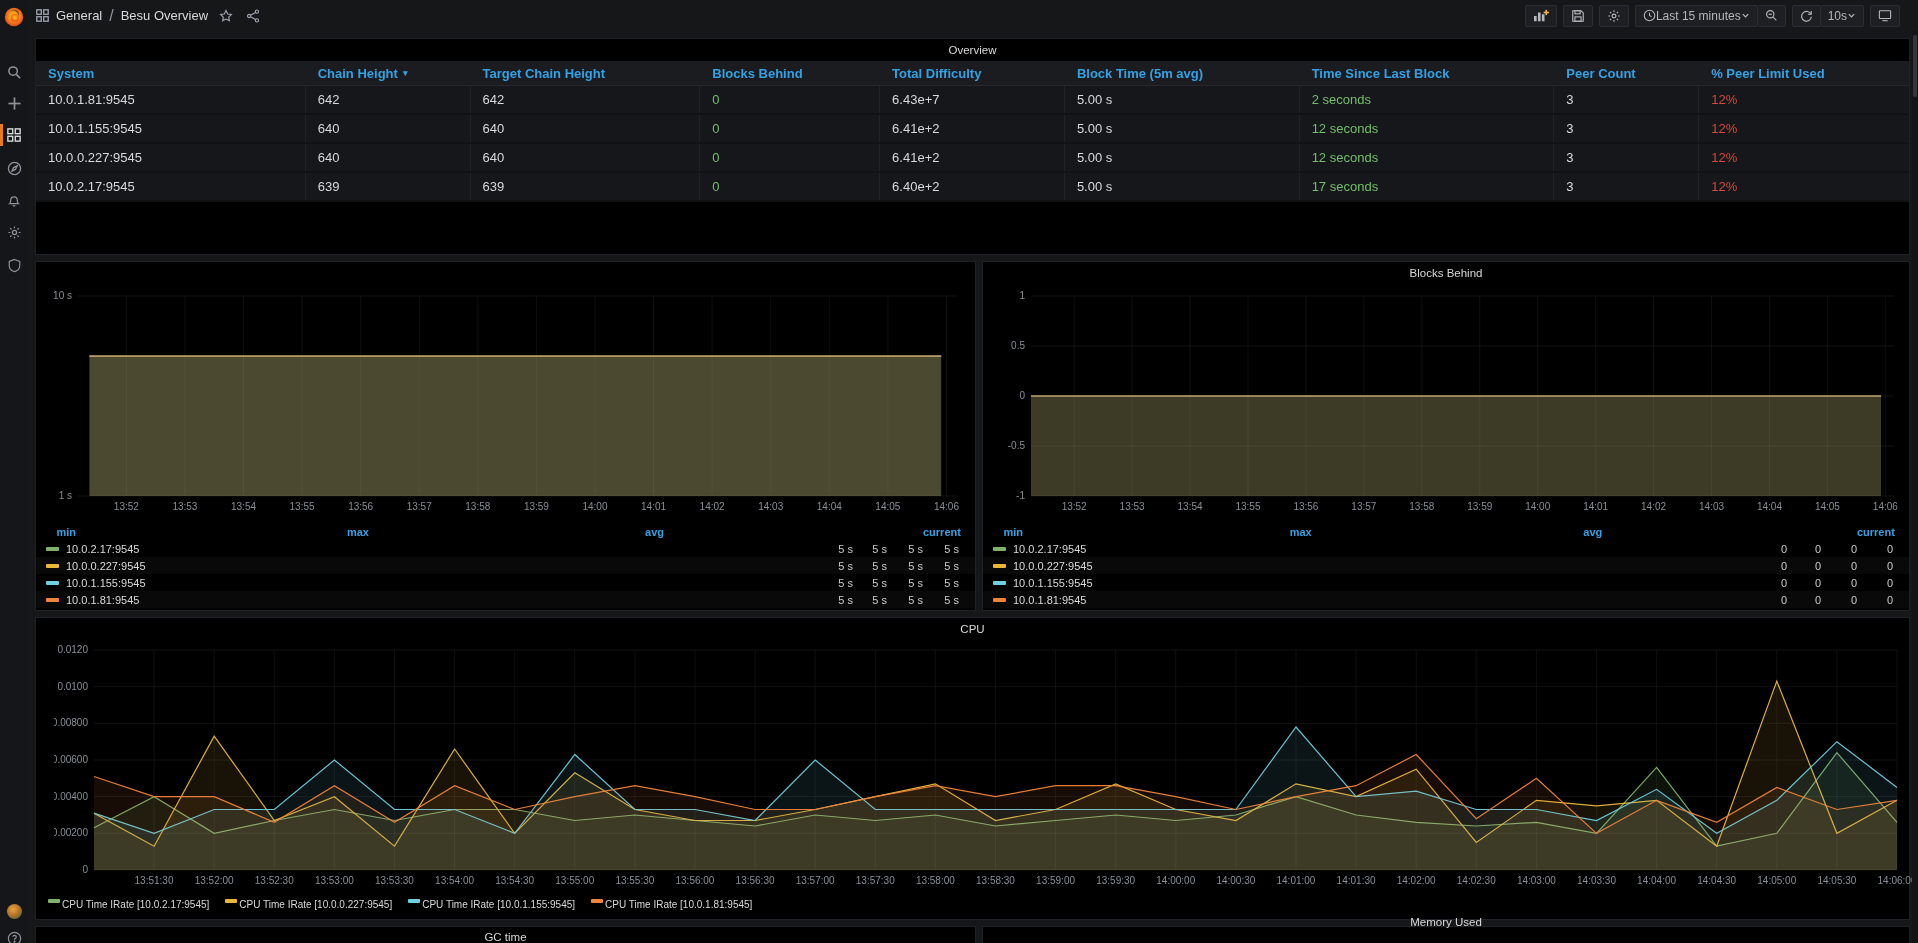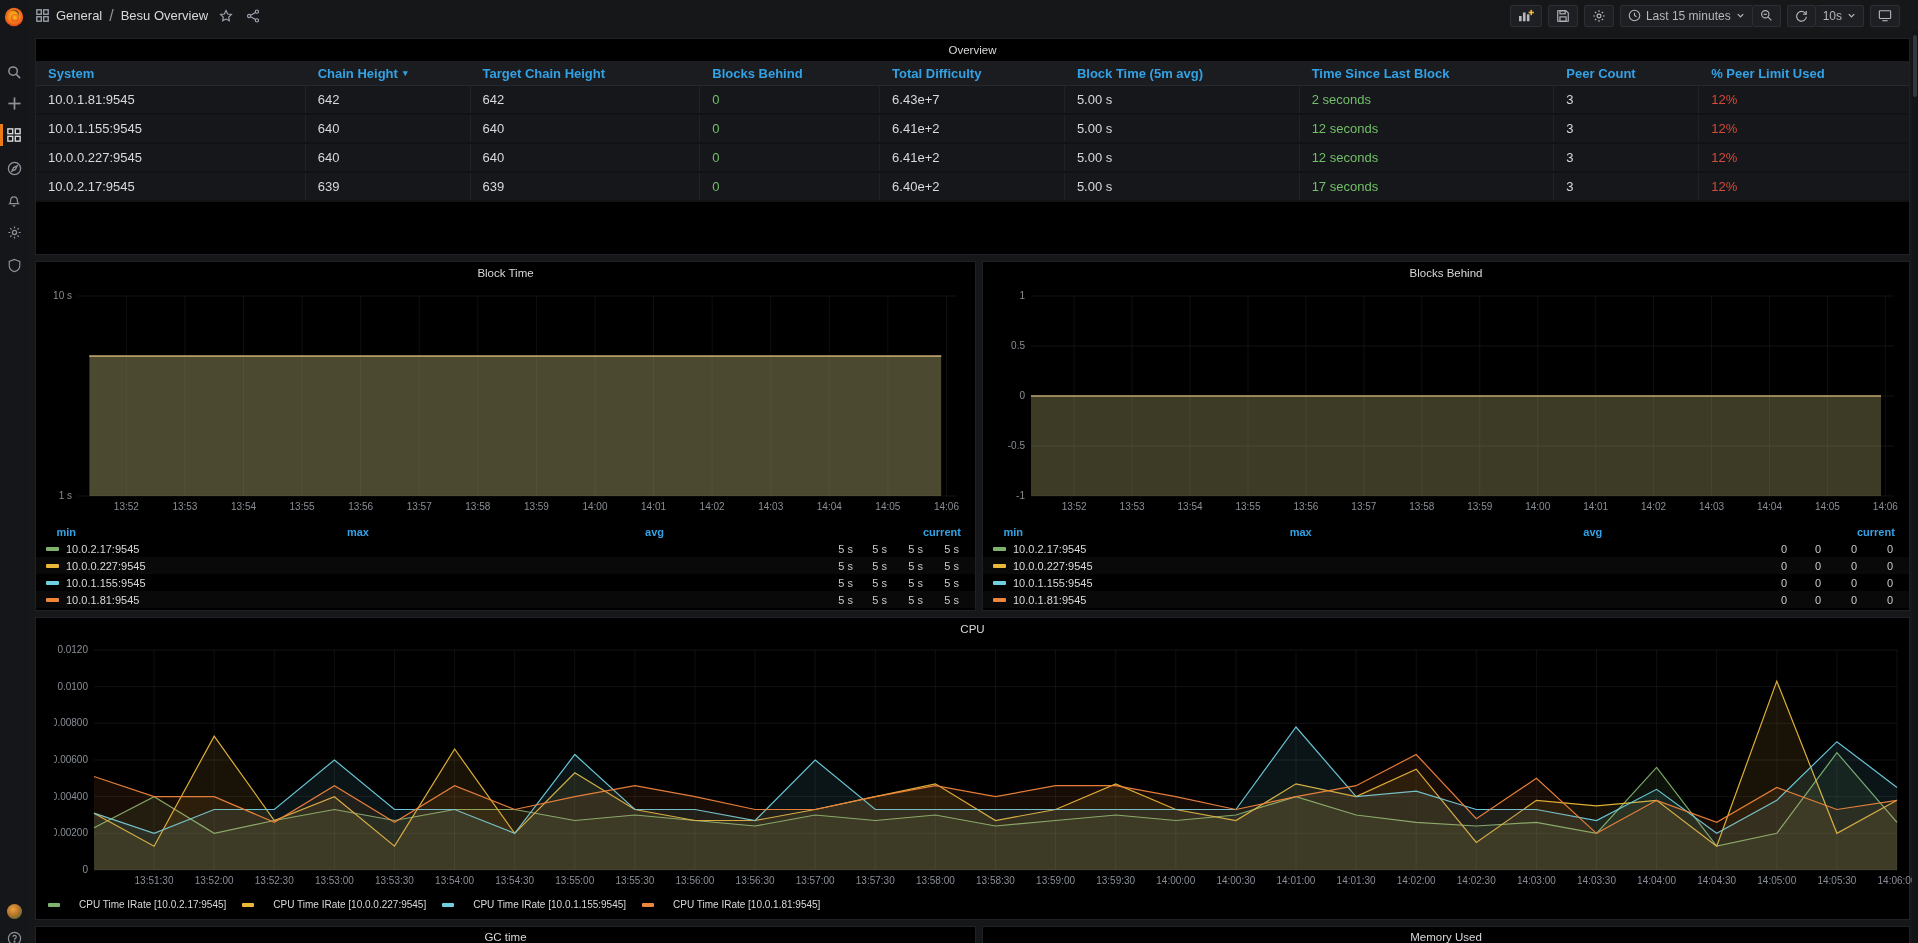--- a/index.html
+++ b/index.html
@@ -14,21 +14,21 @@
   .side-icon.active { color:#d8d9da; }
   .side-icon.active::before { content:""; position:absolute; left:0; top:2px; bottom:2px; width:3px; background:#eb7b18; }
 
   
   .navbar { position:absolute; left:20px; top:0; width:1890px; height:31px; background:#161719; display:flex; align-items:center; z-index:4; }
   .crumb-wrap { display:flex; align-items:center; gap:7px; margin-left:16px; color:#d8d9da; }
   .crumb-sep { color:#8e9299; }
   .crumb { font-size:13px; cursor:pointer; }
   .nav-ico { color:#9fa7b3; display:flex; align-items:center; cursor:pointer; }
   .nav-right { margin-left:auto; display:flex; align-items:center; gap:6px; margin-right:10px; }
-  .nav-btn { height:22px; min-width:24px; display:flex; align-items:center; justify-content:center; gap:5px; background:#1d1f23; border:1px solid #2c2e33; border-radius:2px; color:#b4b7bd; font-size:12px; padding:0 7px; cursor:pointer; }
+  .nav-btn { height:22px; min-width:24px; display:flex; align-items:center; justify-content:center; background:#1d1f23; border:1px solid #2c2e33; border-radius:2px; color:#b4b7bd; font-size:12px; padding:0 7px; cursor:pointer; }
   .nav-btn-group { display:flex; }
   .nav-btn-group .nav-btn:not(:first-child){ border-left:none; }
 
   
   .panel { position:absolute; background:#000000; border:1px solid #1f2126; }
   .panel-title { height:22px; display:flex; align-items:center; justify-content:center; font-size:11.5px; color:#d8d9da; cursor:pointer; }
 
   
   .ov-table { position:absolute; left:0; right:0; top:22px; font-size:13px; }
   .ov-hrow { display:flex; height:25px; background:#1a1c20; border-bottom:1px solid #26282d; }
@@ -50,21 +50,21 @@
   .ls-head span { text-align:right; }
   .ls-row { display:flex; align-items:center; height:17px; padding-left:10px; cursor:pointer; }
   .ls-row:nth-child(odd){ background:rgba(255,255,255,0.035); }
   .ls-swatch { width:13px; height:4px; border-radius:1px; margin-right:7px; flex:none; }
   .ls-name { color:#d8d9da; flex:1; }
   .ls-val { text-align:right; color:#c7c9cc; }
   .w-min{width:40px;} .w-max{width:34px;} .w-avg{width:36px;} .w-cur{width:52px; padding-right:16px;}
 
   
   .legend-inline { position:absolute; display:flex; align-items:center; gap:16px; font-size:10px; color:#d8d9da; }
-  .li-item { display:flex; align-items:center; gap:19px; cursor:pointer; }
+  .li-item { display:flex; align-items:flex-start; gap:2px; cursor:pointer; }
   .li-swatch { width:12px; height:4px; border-radius:1px; }
 
   
   .scrollbar { position:absolute; right:0; top:31px; width:6px; bottom:0; background:#131416; }
   .scroll-thumb { position:absolute; right:1px; top:4px; width:4px; height:62px; border-radius:2px; background:#33373d; cursor:pointer; }
 </style>
 </head>
 <body>
 
 <div class="screen">
@@ -301,21 +301,20 @@
           <div class="ov-cell" style="width: 185px;">6.40e+2</div>
           <div class="ov-cell" style="width: 235px;">5.00 s</div>
           <div class="ov-cell c-green" style="width: 255px;">17 seconds</div>
           <div class="ov-cell" style="width: 145px;">3</div>
           <div class="ov-cell c-red" style="width: 210px;">12%</div>
         </div>
       </div>
   </div>
 
   <div class="panel" style="left:35px; top:261px; width:941px; height:350px;">
-    <div class="panel-title">Block Time</div>
     <div class="chart-box" id="chart-block_time" style="left:0; top:22px; width:939px; height:240px;">
         <svg width="939" height="240">
           <line x1="42" y1="12" x2="921" y2="12" stroke="rgba(255,255,255,0.07)" stroke-width="1"></line>
           <text x="36" y="15" text-anchor="end" font-size="10" fill="#898e96">10 s</text>
           <line x1="42" y1="212" x2="921" y2="212" stroke="rgba(255,255,255,0.07)" stroke-width="1"></line>
           <text x="36" y="215" text-anchor="end" font-size="10" fill="#898e96">1 s</text>
           <line x1="90.345" y1="12" x2="90.345" y2="212" stroke="rgba(255,255,255,0.06)" stroke-width="1"></line>
           <text x="90.345" y="226" text-anchor="middle" font-size="10" fill="#898e96">13:52</text>
           <line x1="148.92407142857144" y1="12" x2="148.92407142857144" y2="212" stroke="rgba(255,255,255,0.06)" stroke-width="1"></line>
           <text x="148.92407142857144" y="226" text-anchor="middle" font-size="10" fill="#898e96">13:53</text>
@@ -598,19 +597,19 @@
           <span class="li-swatch" style="background: rgb(239, 132, 60);"></span>
           <span>CPU Time IRate [10.0.1.81:9545]</span>
         </span>
       </div>
   </div>
 
   <div class="panel" style="left:35px; top:926px; width:941px; height:17px; border-bottom:none;">
     <div class="panel-title" style="height:17px; align-items:flex-end; padding-bottom:1px;">GC time</div>
   </div>
   <div class="panel" style="left:982px; top:926px; width:928px; height:17px; border-bottom:none;">
-    <div class="panel-title" style="height:17px; align-items:flex-end; padding-bottom:1px;">Memory Used</div>
+    <div class="panel-title" style="height:17px; align-items:flex-end; padding-bottom:16px;">Memory Used</div>
   </div>
 
   <div class="scrollbar">
       <div class="scroll-thumb"></div>
     </div>
 </div>
 
 </body></html>

